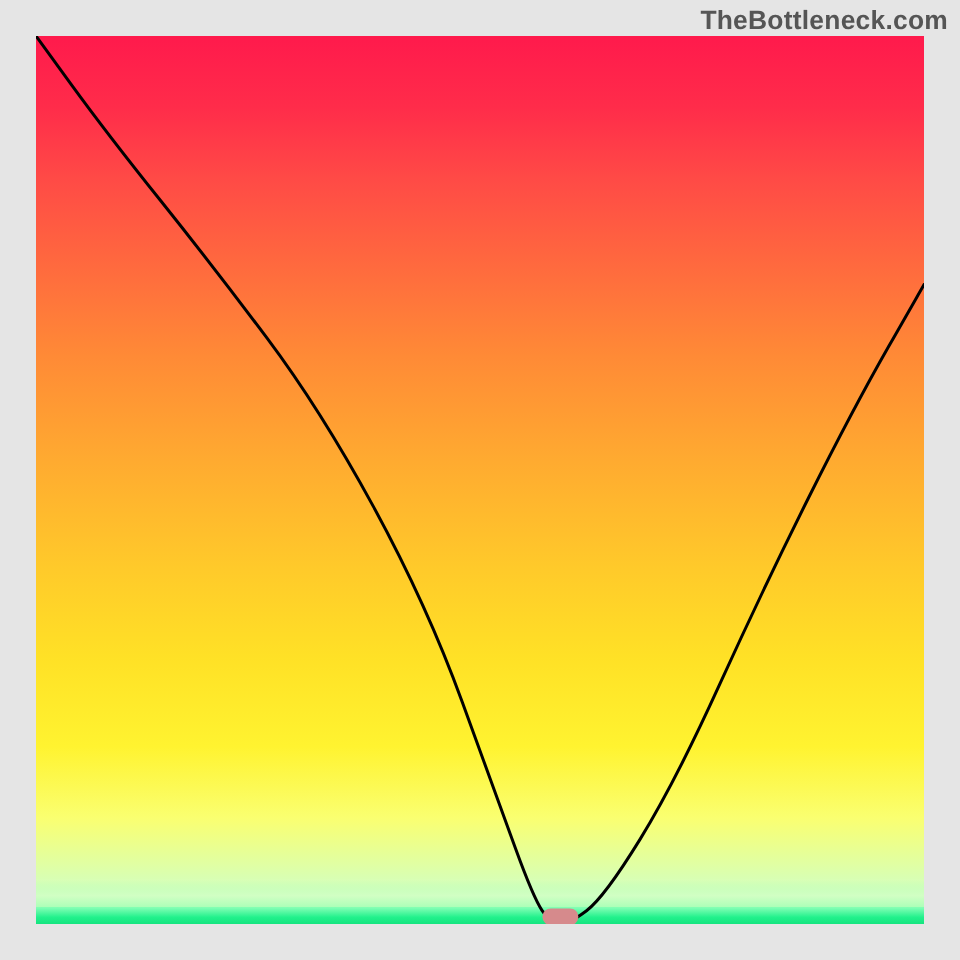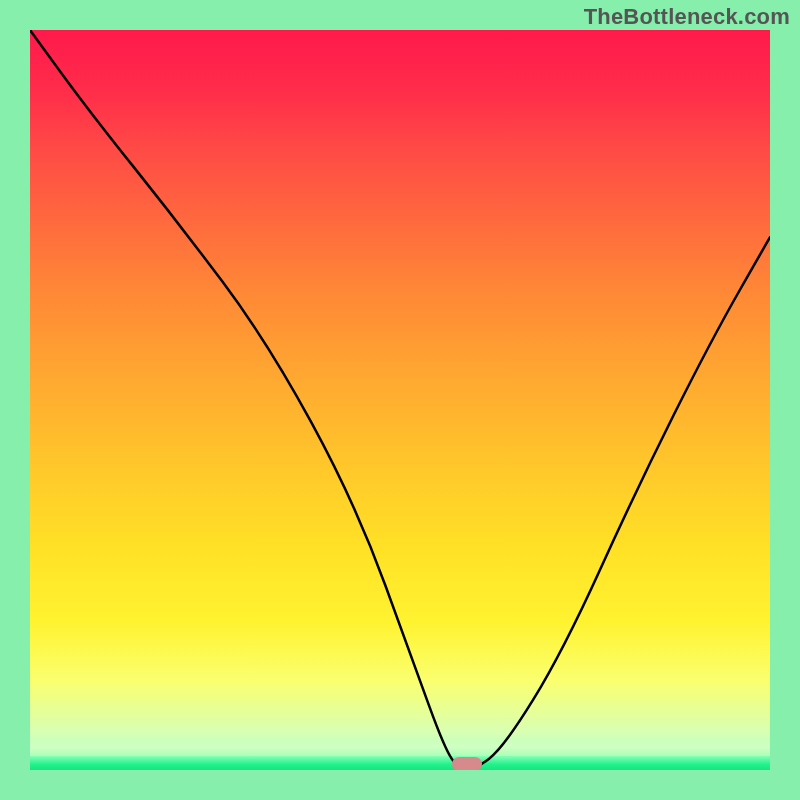--- a/index.html
+++ b/index.html
@@ -8,21 +8,21 @@
     width: 800px;
     height: 800px;
     background: #000;
     overflow: hidden;
     font-family: Arial, Helvetica, sans-serif;
   }
   .frame {
     position: relative;
     width: 800px;
     height: 800px;
-    background: #86efac;
+    background: #e5e5e5;
   }
   .watermark {
     position: absolute;
     top: 4px;
     right: 10px;
     color: #555;
     font-size: 22px;
     font-weight: 600;
     letter-spacing: 0.2px;
     user-select: none;

